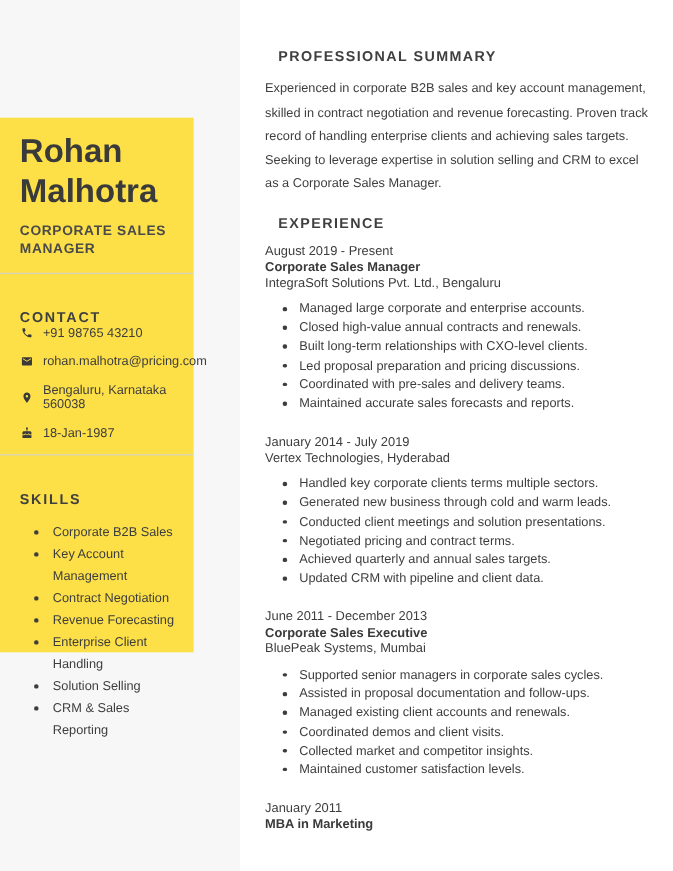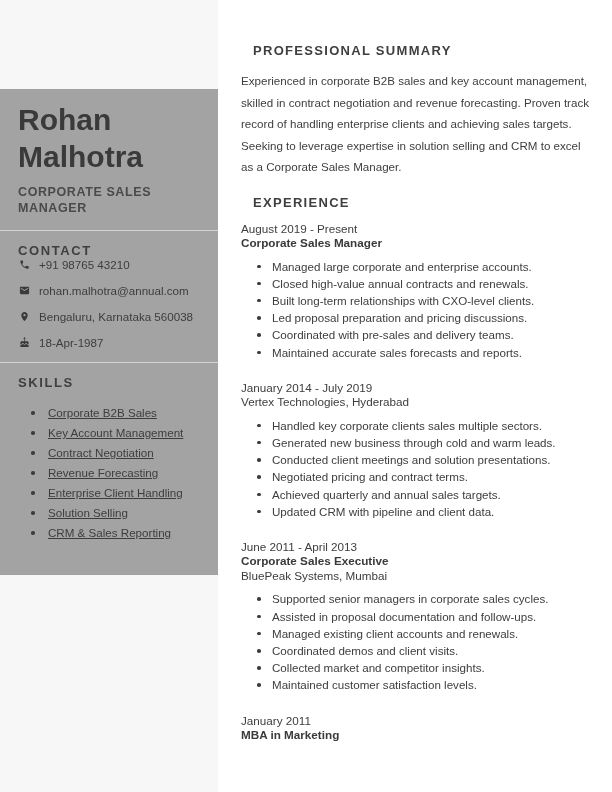--- a/index.html
+++ b/index.html
@@ -8,55 +8,55 @@
     background:#ffffff;
     font-family:"Liberation Sans","DejaVu Sans",sans-serif;
     color:#3d3d3d;
     -webkit-font-smoothing:antialiased;
   }
   .sidebar-strip{
     position:absolute;left:0;top:0;width:218px;height:792px;
     background:#f7f7f7;
   }
   .sidebar-block{
-    position:absolute;left:0;top:89px;width:218px;height:486px;
-    background:#a3a3a3;box-sizing:border-box;
+    position:absolute;left:0;top:107px;width:176px;height:486px;
+    background:#fde047;box-sizing:border-box;
     padding:12px 16px 0 18px;
   }
   .name{
     font-size:30px;font-weight:bold;color:#3a3a3a;
     line-height:37px;margin:0;max-width:170px;
   }
   .side-title{
     font-size:12.5px;font-weight:bold;color:#4a4a4a;
     letter-spacing:.6px;line-height:16px;max-width:160px;
     margin-top:9px;
   }
   .side-divider{
     border:none;border-top:1px solid #d3d3d3;
     margin:14px -16px 0 -18px;height:0;
   }
   .side-heading{
     font-size:13px;font-weight:bold;color:#3f3f3f;
-    letter-spacing:1.6px;margin-top:12px;
+    letter-spacing:1.6px;margin-top:32px;
   }
   .contact-list{}
   .contact-row{
     display:flex;align-items:center;margin-bottom:13px;
     font-size:11.6px;color:#3d3d3d;
   }
   .contact-row .cicon{
     width:12px;height:12px;flex:0 0 12px;margin-right:9px;
     display:inline-flex;align-items:center;justify-content:center;
   }
   .contact-row svg{width:11px;height:11px;fill:#3a3a3a;}
   .skills-list{list-style:none;margin:13px 0 0;padding:0;}
   .skills-list li{
     position:relative;padding-left:30px;font-size:11.6px;
-    color:#3d3d3d;line-height:20px;text-decoration:underline;
+    color:#3d3d3d;line-height:20px;
   }
   .skills-list li::before{
     content:"";position:absolute;left:13px;top:8px;
     width:3.5px;height:3.5px;border-radius:50%;background:#3d3d3d;
   }
   .main{
     position:absolute;left:241px;top:0;width:352px;
   }
   .section-heading{
     font-size:13px;font-weight:bold;color:#3f3f3f;
@@ -104,37 +104,37 @@
           </svg>
       </span>
       <span class="ctext">+91 98765 43210</span>
     </div>
     <div class="contact-row">
       <span class="cicon">
         <svg viewBox="0 0 24 24">
             <path d="M20 4H4c-1.1 0-2 .9-2 2v12c0 1.1.9 2 2 2h16c1.1 0 2-.9 2-2V6c0-1.1-.9-2-2-2zm0 4-8 5-8-5V6l8 5 8-5v2z"></path>
           </svg>
       </span>
-      <span class="ctext">rohan.malhotra@annual.com</span>
+      <span class="ctext">rohan.malhotra@pricing.com</span>
     </div>
     <div class="contact-row">
       <span class="cicon">
         <svg viewBox="0 0 24 24">
             <path d="M12 2C8.13 2 5 5.13 5 9c0 5.25 7 13 7 13s7-7.75 7-13c0-3.87-3.13-7-7-7zm0 9.5A2.5 2.5 0 1 1 12 6.5a2.5 2.5 0 0 1 0 5z"></path>
           </svg>
       </span>
       <span class="ctext">Bengaluru, Karnataka 560038</span>
     </div>
     <div class="contact-row">
       <span class="cicon">
         <svg viewBox="0 0 24 24">
             <path d="M12 6c1.11 0 2-.9 2-2 0-.38-.1-.73-.29-1.03L12 0l-1.71 2.97c-.19.3-.29.65-.29 1.03 0 1.1.9 2 2 2zm4.6 9.99-1.07-1.07-1.08 1.07c-1.3 1.3-3.58 1.31-4.89 0l-1.07-1.07-1.09 1.07c-.65.65-1.52 1.01-2.44 1.01-.73 0-1.4-.23-1.96-.61V21c0 .55.45 1 1 1h16c.55 0 1-.45 1-1v-4.61c-.56.38-1.23.61-1.96.61-.92 0-1.79-.36-2.44-1.01zM18 9h-5V7h-2v2H6c-1.66 0-3 1.34-3 3v1.54c0 1.08.88 1.96 1.96 1.96.52 0 1.02-.2 1.38-.57l2.14-2.13 2.13 2.13c.74.74 2.03.74 2.77 0l2.14-2.13 2.13 2.13c.37.37.86.57 1.38.57 1.08 0 1.96-.88 1.96-1.96V12c0-1.66-1.34-3-3-3z"></path>
           </svg>
       </span>
-      <span class="ctext">18-Apr-1987</span>
+      <span class="ctext">18-Jan-1987</span>
     </div>
   </div>
 
   <hr class="side-divider" style="margin-top:7px;">
 
   <div class="side-heading">SKILLS</div>
   <ul class="skills-list">
     <li>Corporate B2B Sales</li>
     <li>Key Account Management</li>
     <li>Contract Negotiation</li>
@@ -151,45 +151,46 @@
     <h2 class="section-heading">PROFESSIONAL SUMMARY</h2>
     <p class="summary-text">Experienced in corporate B2B sales and key account management, skilled in contract negotiation and revenue forecasting. Proven track record of handling enterprise clients and achieving sales targets. Seeking to leverage expertise in solution selling and CRM to excel as a Corporate Sales Manager.</p>
   </section>
 
   <section class="section-experience">
     <h2 class="section-heading">EXPERIENCE</h2>
 
     <div class="job">
       <div class="job-dates">August 2019 - Present</div>
       <div class="job-role">Corporate Sales Manager</div>
+      <div class="job-company">IntegraSoft Solutions Pvt. Ltd., Bengaluru</div>
       <ul class="bullets">
         <li>Managed large corporate and enterprise accounts.</li>
         <li>Closed high-value annual contracts and renewals.</li>
         <li>Built long-term relationships with CXO-level clients.</li>
         <li>Led proposal preparation and pricing discussions.</li>
         <li>Coordinated with pre-sales and delivery teams.</li>
         <li>Maintained accurate sales forecasts and reports.</li>
       </ul>
     </div>
 
     <div class="job">
       <div class="job-dates">January 2014 - July 2019</div>
       <div class="job-company">Vertex Technologies, Hyderabad</div>
       <ul class="bullets">
-        <li>Handled key corporate clients sales multiple sectors.</li>
+        <li>Handled key corporate clients terms multiple sectors.</li>
         <li>Generated new business through cold and warm leads.</li>
         <li>Conducted client meetings and solution presentations.</li>
         <li>Negotiated pricing and contract terms.</li>
         <li>Achieved quarterly and annual sales targets.</li>
         <li>Updated CRM with pipeline and client data.</li>
       </ul>
     </div>
 
     <div class="job">
-      <div class="job-dates">June 2011 - April 2013</div>
+      <div class="job-dates">June 2011 - December 2013</div>
       <div class="job-role">Corporate Sales Executive</div>
       <div class="job-company">BluePeak Systems, Mumbai</div>
       <ul class="bullets">
         <li>Supported senior managers in corporate sales cycles.</li>
         <li>Assisted in proposal documentation and follow-ups.</li>
         <li>Managed existing client accounts and renewals.</li>
         <li>Coordinated demos and client visits.</li>
         <li>Collected market and competitor insights.</li>
         <li>Maintained customer satisfaction levels.</li>
       </ul>

